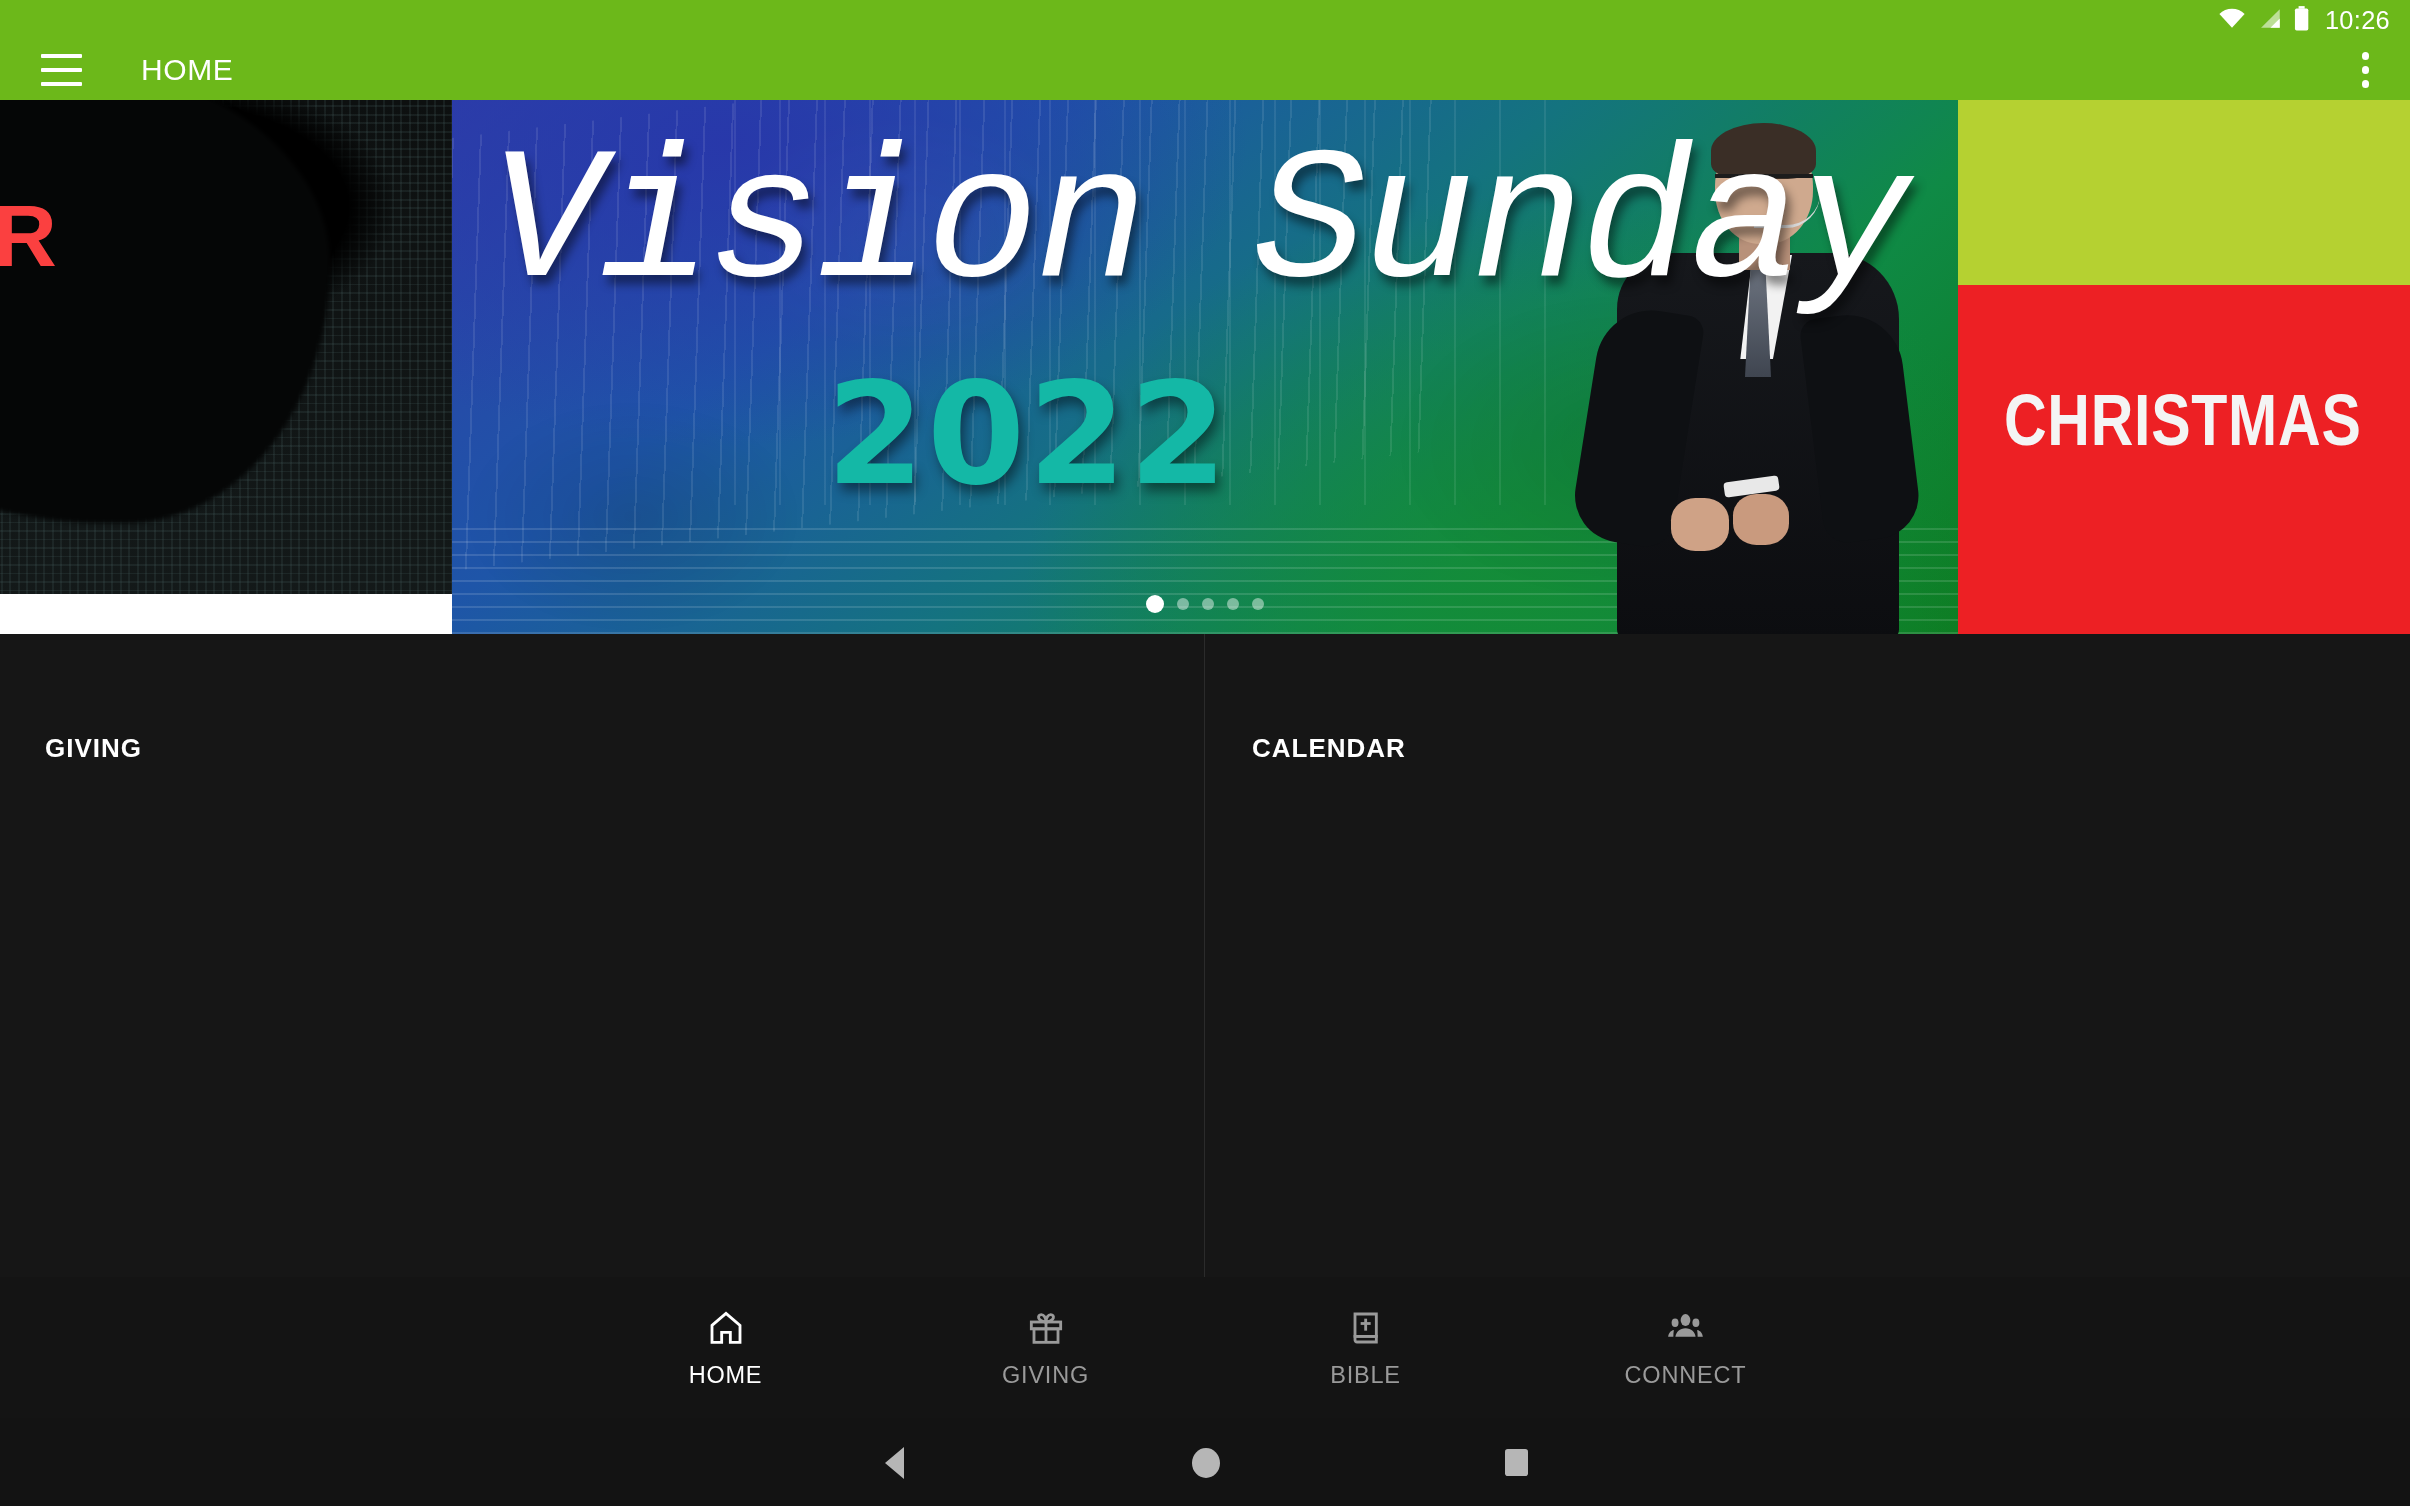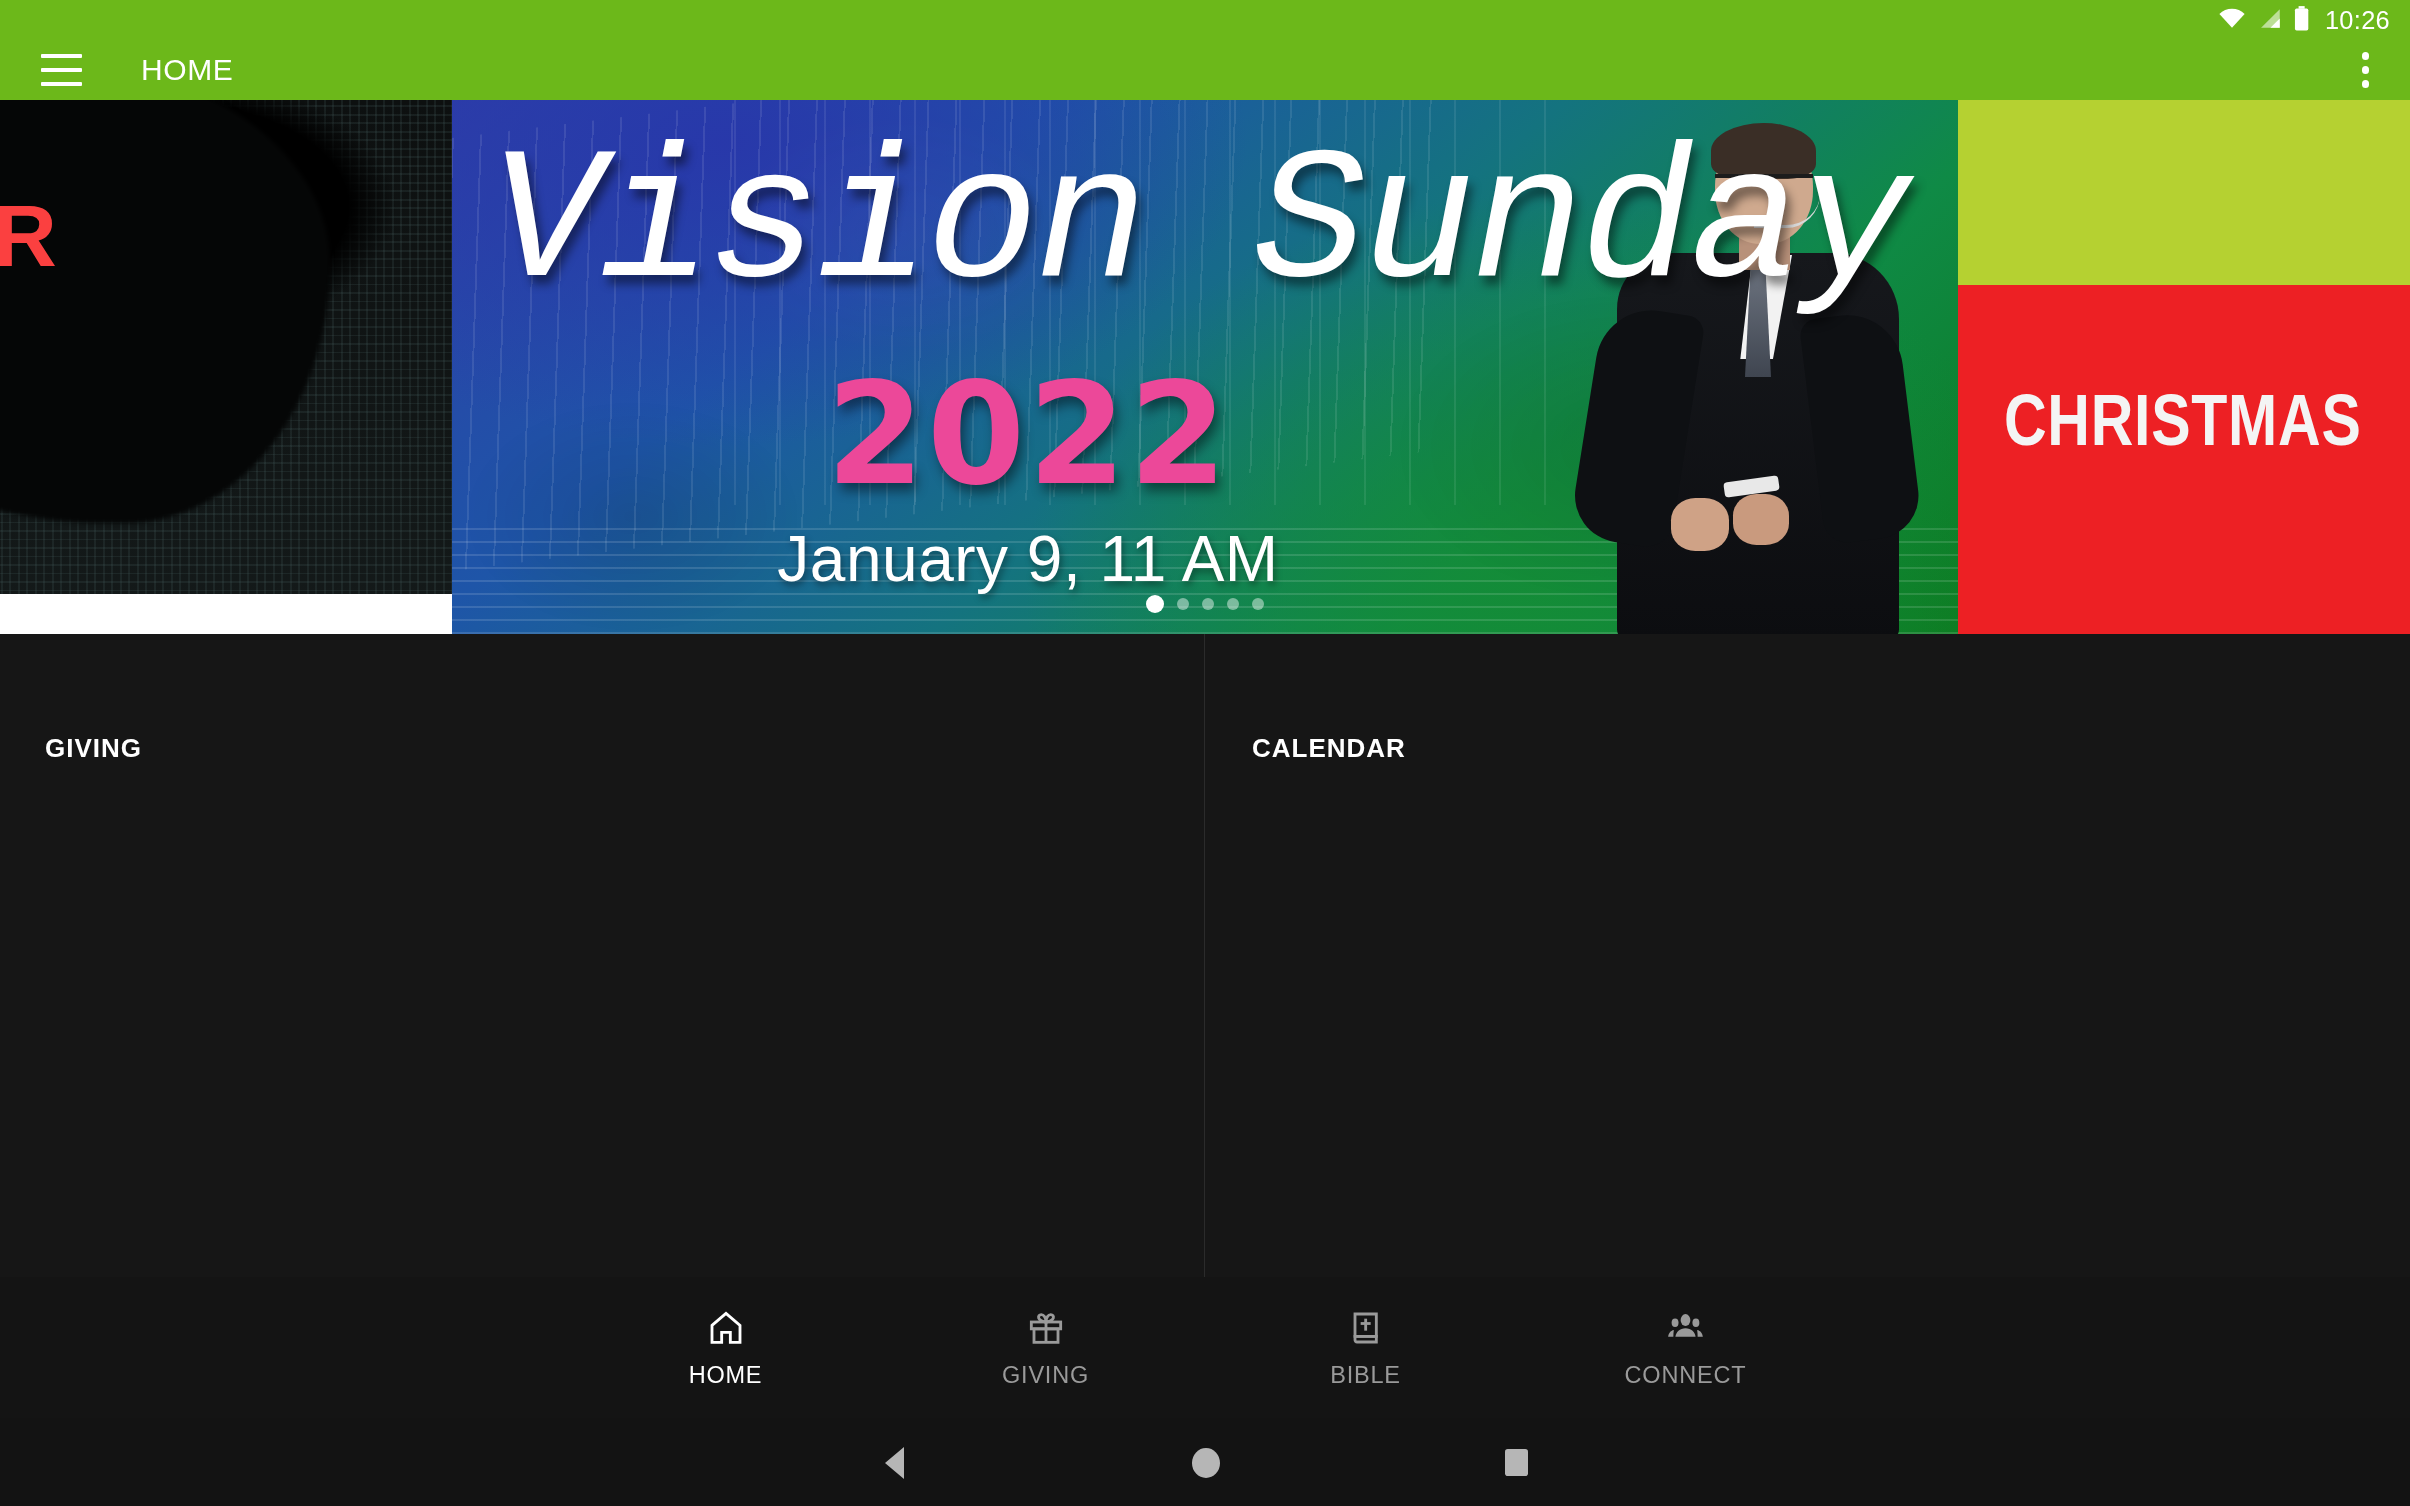--- a/index.html
+++ b/index.html
@@ -164,21 +164,21 @@
   }
   .sc-script{
     position:absolute; left:38px; top:26px; width:1243px;
     color:#ffffff; font-size:188px; line-height:1.05;
     font-family:Liberation Mono, monospace; font-style:italic; font-weight:normal;
     text-shadow:4.7px 8.5px 9.4px rgba(0,0,0,.45);
     white-space:nowrap; letter-spacing:-3.8px;
   }
   .sc-year{
     position:absolute; left:218px; top:252px; width:716px; text-align:center;
-    color:#ec4899; font-size:141px; font-weight:bold; letter-spacing:2.8px;
+    color:#14b8a6; font-size:141px; font-weight:bold; letter-spacing:2.8px;
     text-shadow:3.8px 7.5px 11.3px rgba(0,0,0,.45);
     font-family:"DejaVu Sans", sans-serif;
   }
   .sc-date{
     position:absolute; left:77px; top:422px; width:998px; text-align:center;
     color:#ffffff; font-size:64px; letter-spacing:0.5px;
     text-shadow:1.9px 3.8px 7.5px rgba(0,0,0,.4);
   }
   .dots{
     position:absolute; left:0; bottom:21px; width:1506px;
@@ -313,21 +313,20 @@
         <div class="p-hair"></div>
         <div class="p-glass"></div>
         <div class="p-mic"></div>
         <div class="p-cuff"></div>
         <div class="p-hand1"></div>
         <div class="p-hand2"></div>
       </div>
 
       <div class="sc-script">Vision Sunday</div>
       <div class="sc-year">2022</div>
-      <div class="sc-date">January 9, 11 AM</div>
 
       <div class="dots">
         <span class="dot active"></span>
         <span class="dot"></span>
         <span class="dot"></span>
         <span class="dot"></span>
         <span class="dot"></span>
       </div>
     </div>
 

